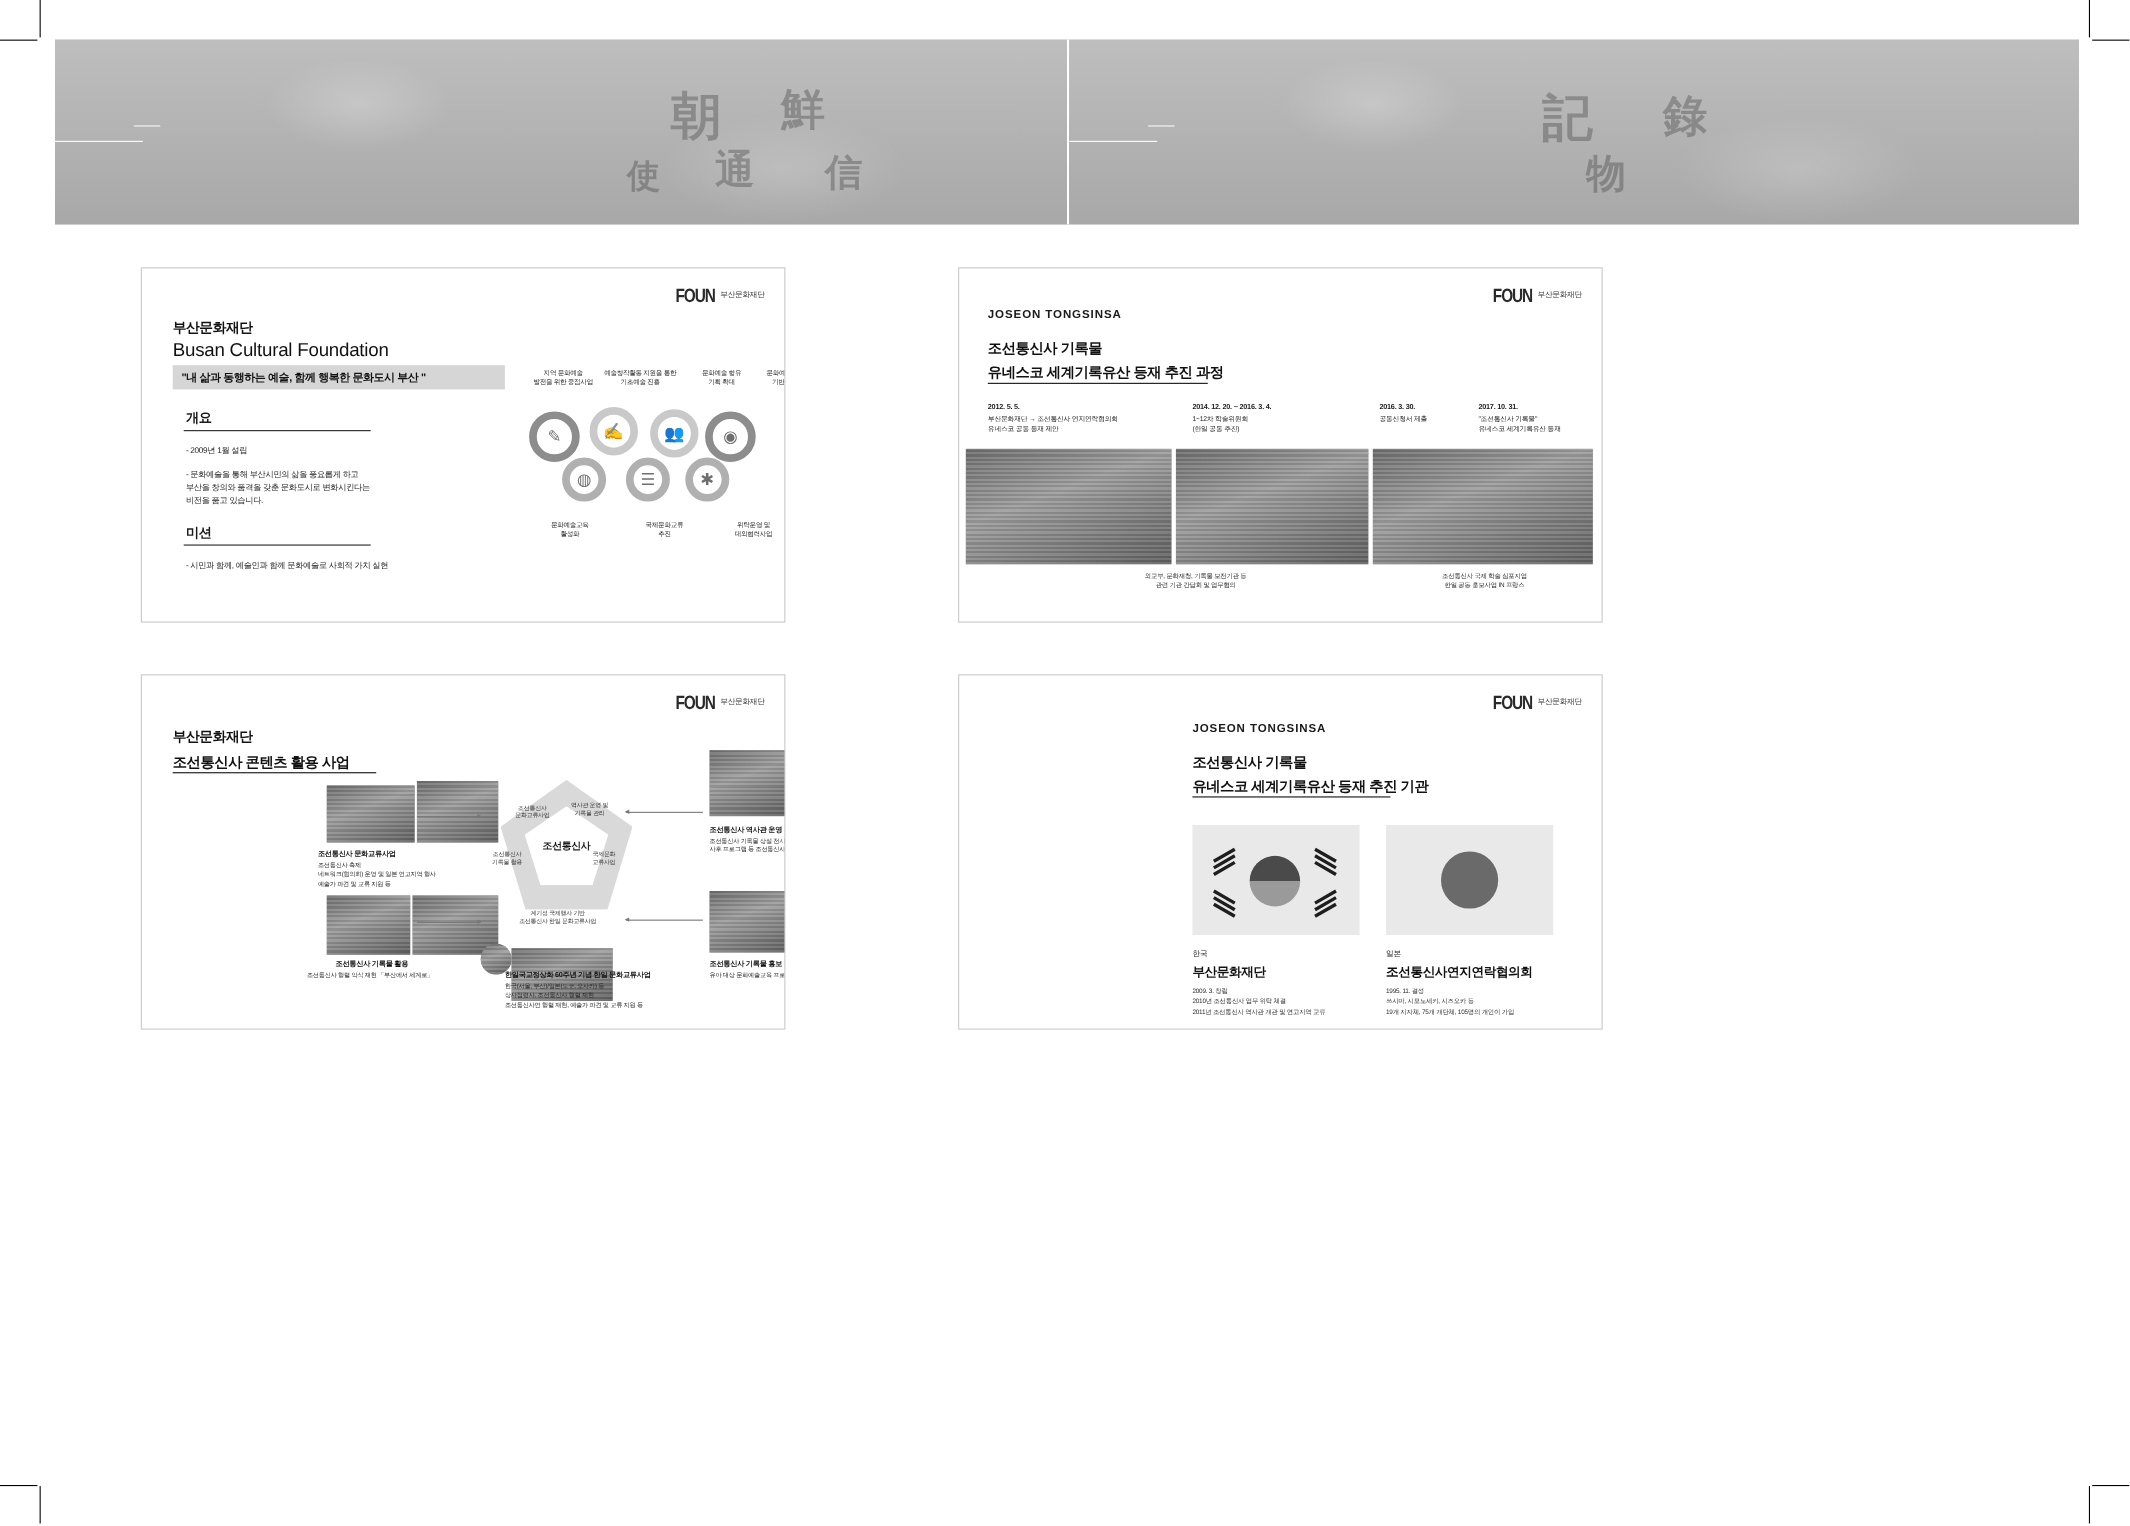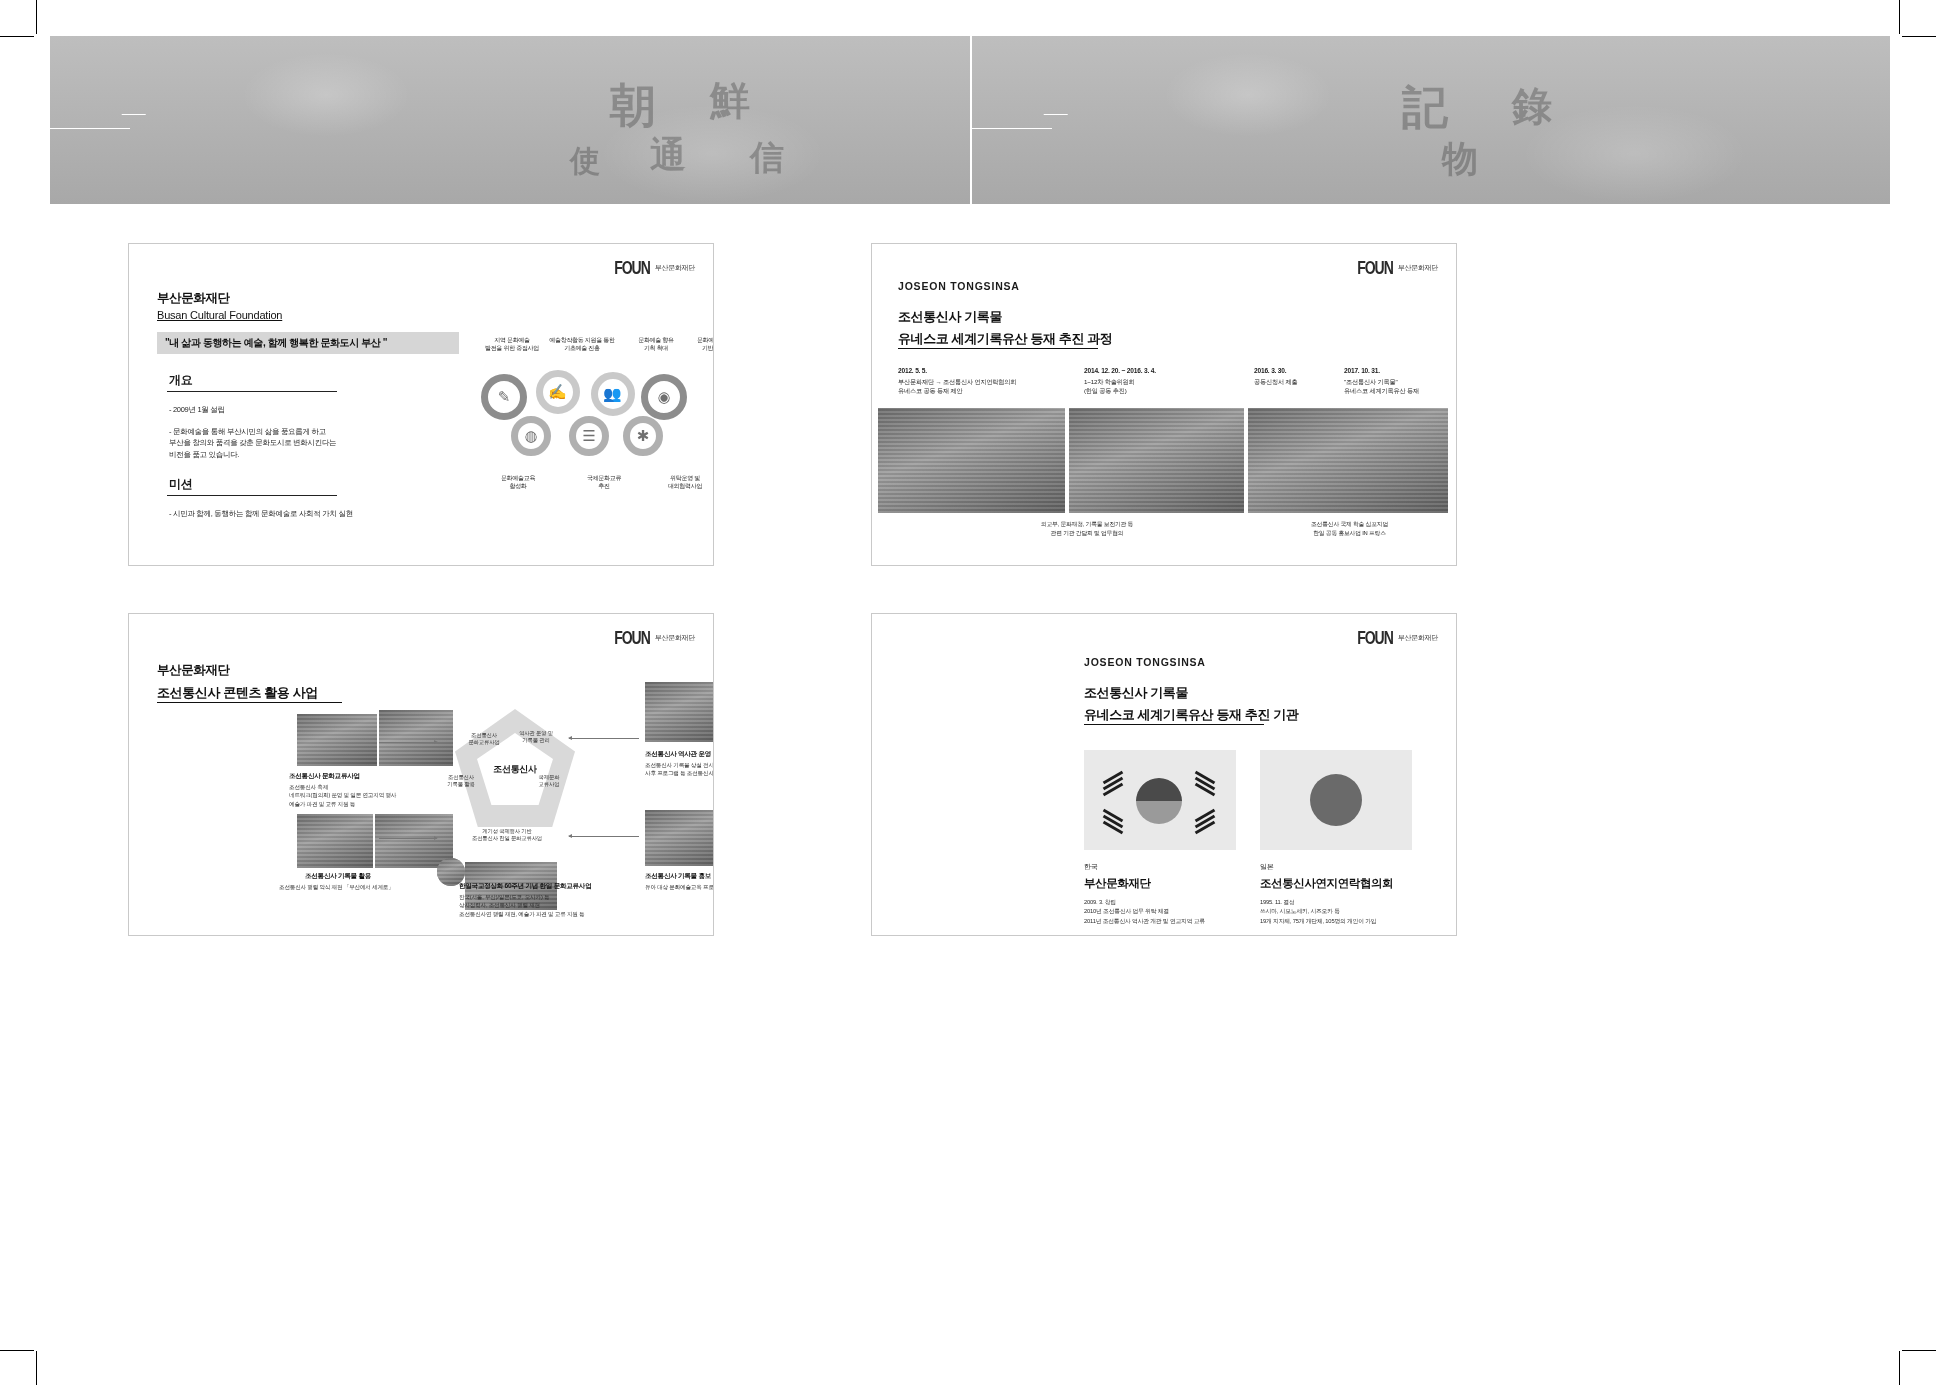--- a/index.html
+++ b/index.html
@@ -107,25 +107,24 @@
     letter-spacing: -0.3px;
   }
 
   .s-title-ko {
     font-size: 12.5px;
     font-weight: bold;
     color: #111;
     letter-spacing: -0.4px;
   }
   .s-title-en {
-    font-size: 11px;
+    font-size: 17px;
     color: #111;
     letter-spacing: -0.2px;
     margin-top: 2px;
-    text-decoration: underline;
   }
   .eyebrow {
     font-size: 10.5px;
     letter-spacing: 0.8px;
     color: #1b1b1b;
     font-weight: bold;
   }
   .rule {
     height: 1px;
     background: #111;
@@ -333,21 +332,21 @@
 
   <div class="sec-h" style="left:40px;top:128px;">개요</div>
   <div class="sec-rule" style="left:38px;top:147px;width:170px;"></div>
   <div class="bullet" style="left:40px;top:160px;width:230px;">- 2009년 1월 설립</div>
   <div class="bullet" style="left:40px;top:182px;width:250px;white-space:pre-line;">- 문화예술을 통해 부산시민의 삶을 풍요롭게 하고
    부산을 창의와 품격을 갖춘 문화도시로 변화시킨다는
    비전을 품고 있습니다.</div>
 
   <div class="sec-h" style="left:40px;top:232px;">미션</div>
   <div class="sec-rule" style="left:38px;top:251px;width:170px;"></div>
-  <div class="bullet" style="left:40px;top:264px;width:260px;">- 시민과 함께, 동행하는 함께 문화예술로 사회적 가치 실현</div>
+  <div class="bullet" style="left:40px;top:264px;width:260px;">- 시민과 함께, 예술인과 함께 문화예술로 사회적 가치 실현</div>
 
   <div class="rings">
     <div class="ring dark" style="left:0px;top:8px;width:46px;height:46px;">✎</div>
     <div class="ring" style="left:55px;top:4px;width:44px;height:44px;">✍</div>
     <div class="ring" style="left:110px;top:6px;width:44px;height:44px;">👥</div>
     <div class="ring dark" style="left:160px;top:8px;width:46px;height:46px;">◉</div>
     <div class="ring mid" style="left:30px;top:50px;width:40px;height:40px;">◍</div>
     <div class="ring mid" style="left:88px;top:50px;width:40px;height:40px;">☰</div>
     <div class="ring mid" style="left:142px;top:50px;width:40px;height:40px;">✱</div>
   </div>

